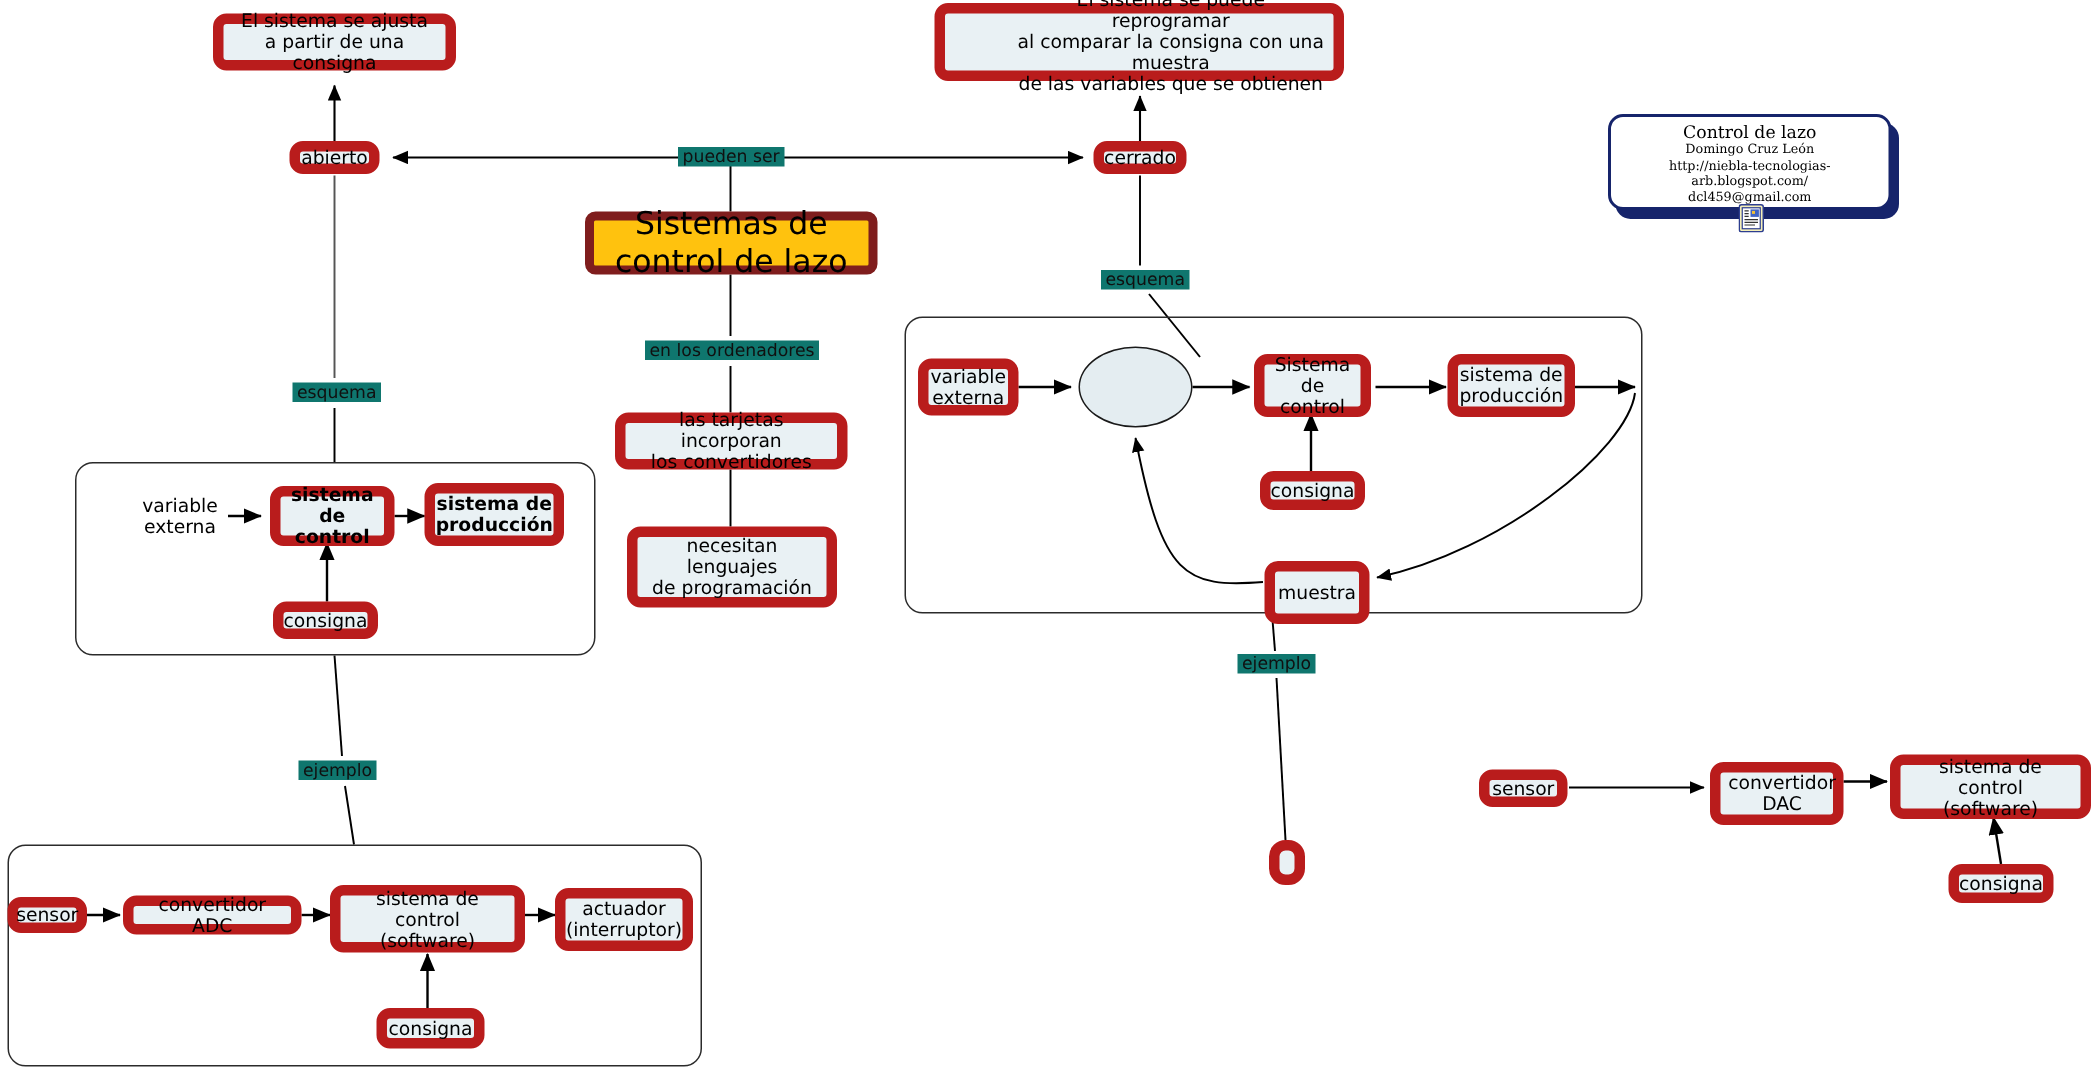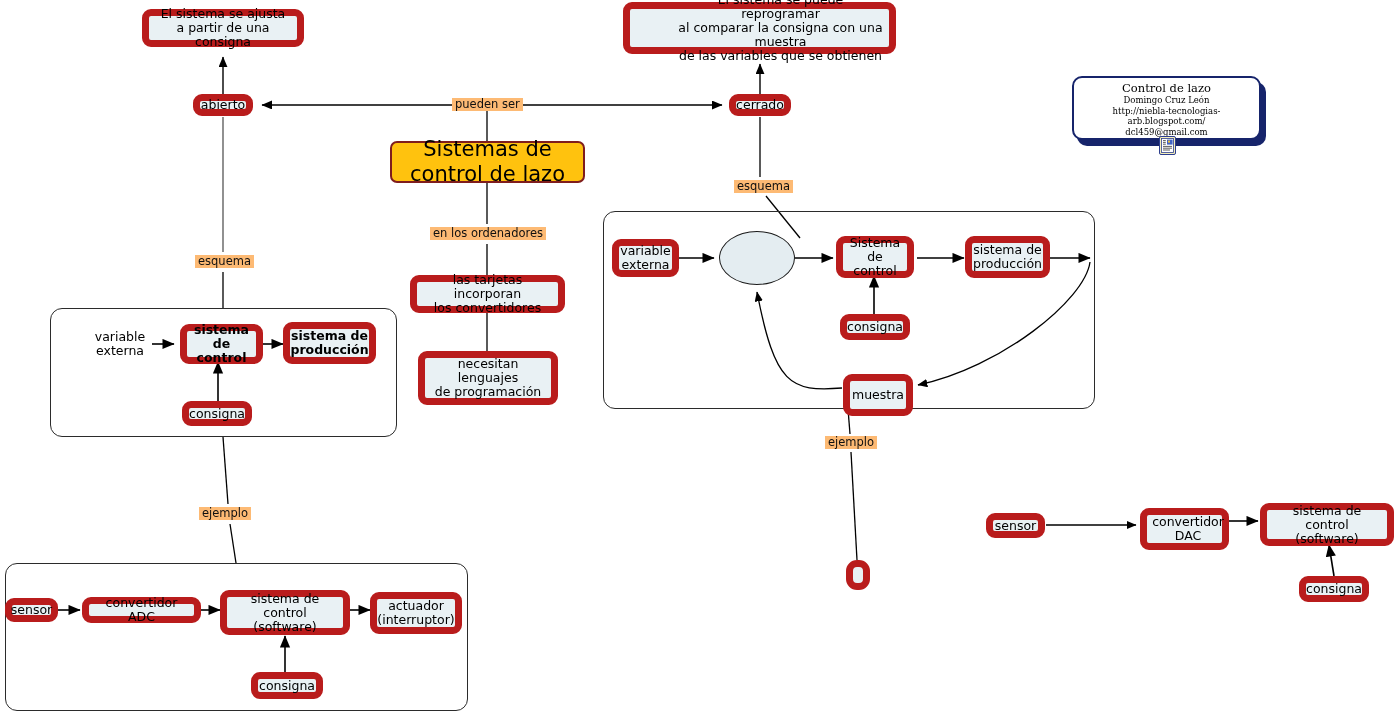--- a/index.html
+++ b/index.html
@@ -26,21 +26,21 @@
     white-space:pre-line;
     padding:2px 5px;
   }
   .node.bold{font-weight:bold;}
 
   
   .root{
     position:absolute;
     box-sizing:border-box;
     background:#ffc20e;
-    border:2px solid #7f1d1d;
+    border:6px solid #7f1d1d;
     border-radius:7px;
     display:flex;align-items:center;justify-content:center;
     text-align:center;
     font-size:21px;
     line-height:25px;
     color:#000;
     white-space:pre-line;
   }
 
   
@@ -67,21 +67,21 @@
     text-align:center;
     font-size:12.5px;
     line-height:14px;
     color:#000;
     white-space:pre-line;
   }
 
   
   .linklabel{
     position:absolute;
-    background:#fdba74;
+    background:#0f766e;
     font-size:11.5px;
     line-height:13px;
     color:#101010;
     text-align:center;
     white-space:nowrap;
     padding:0 3px;
   }
 
   
   .legend{

